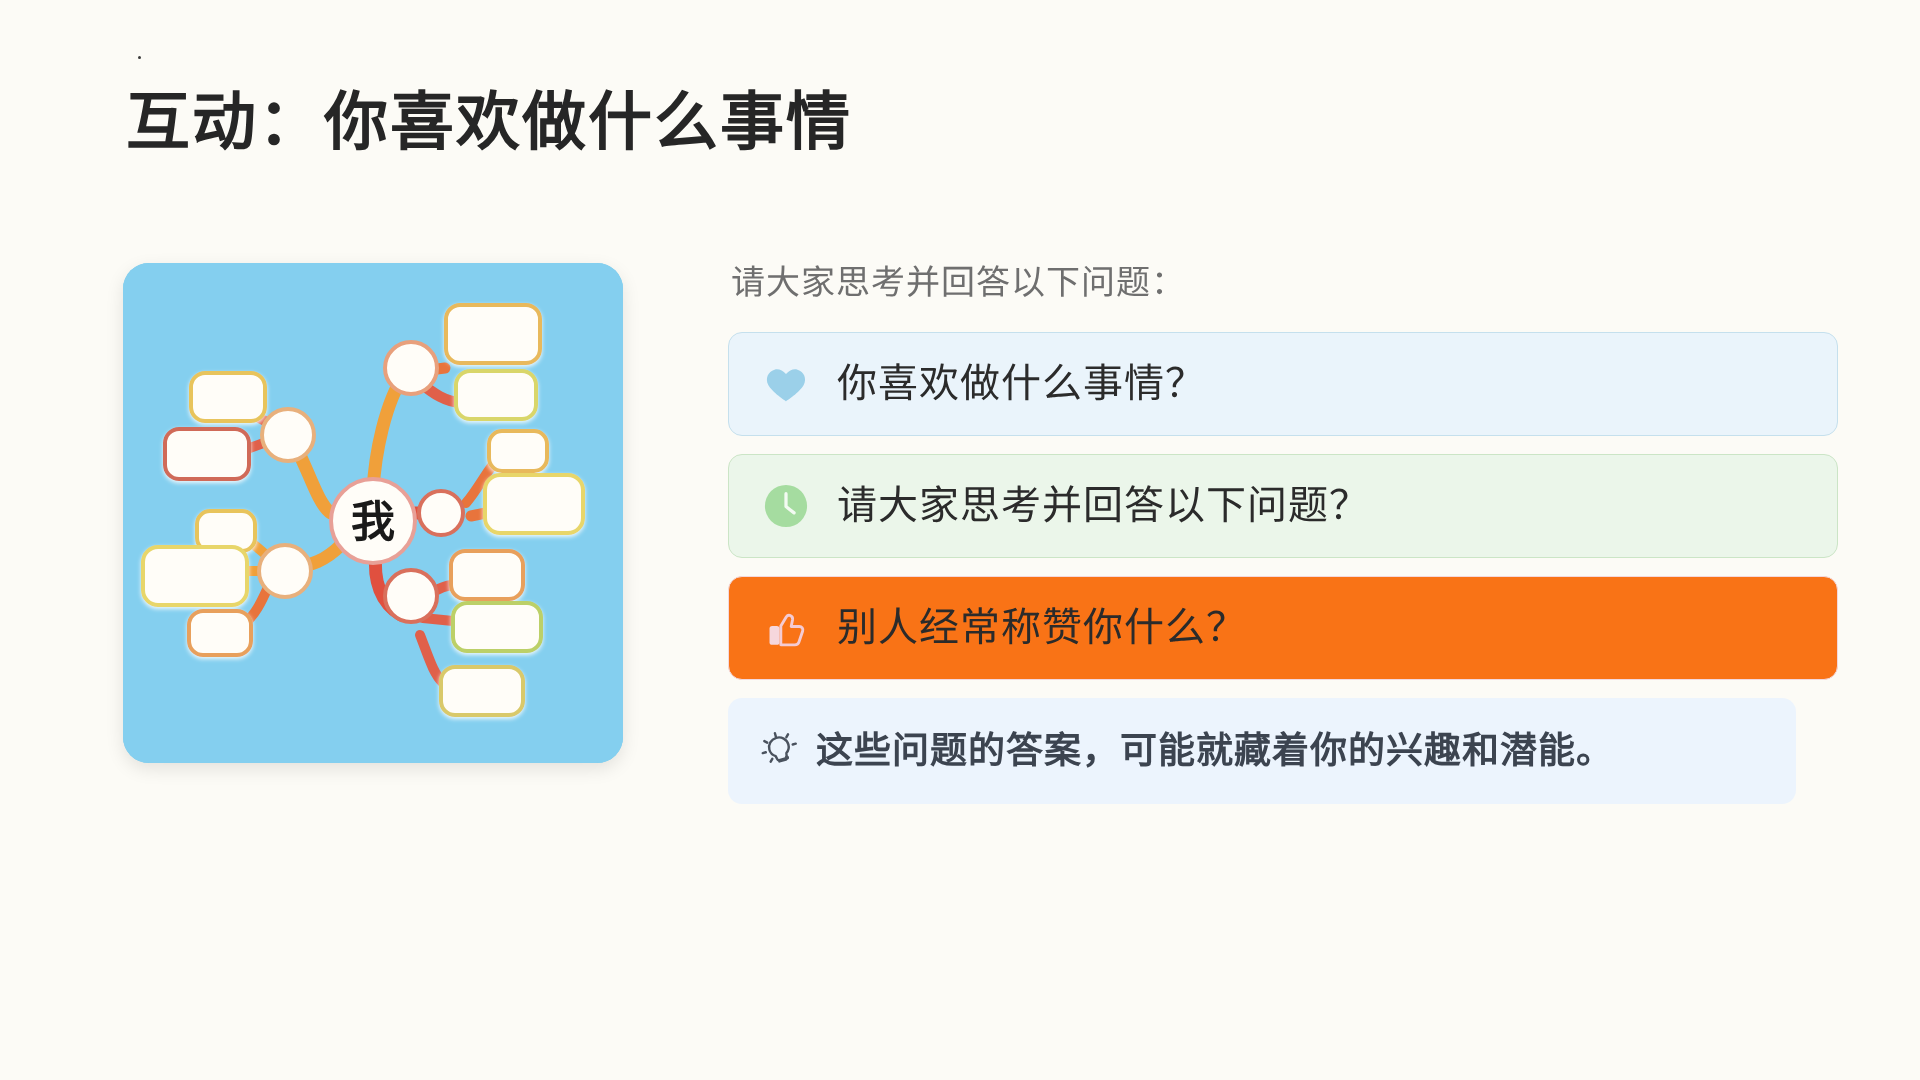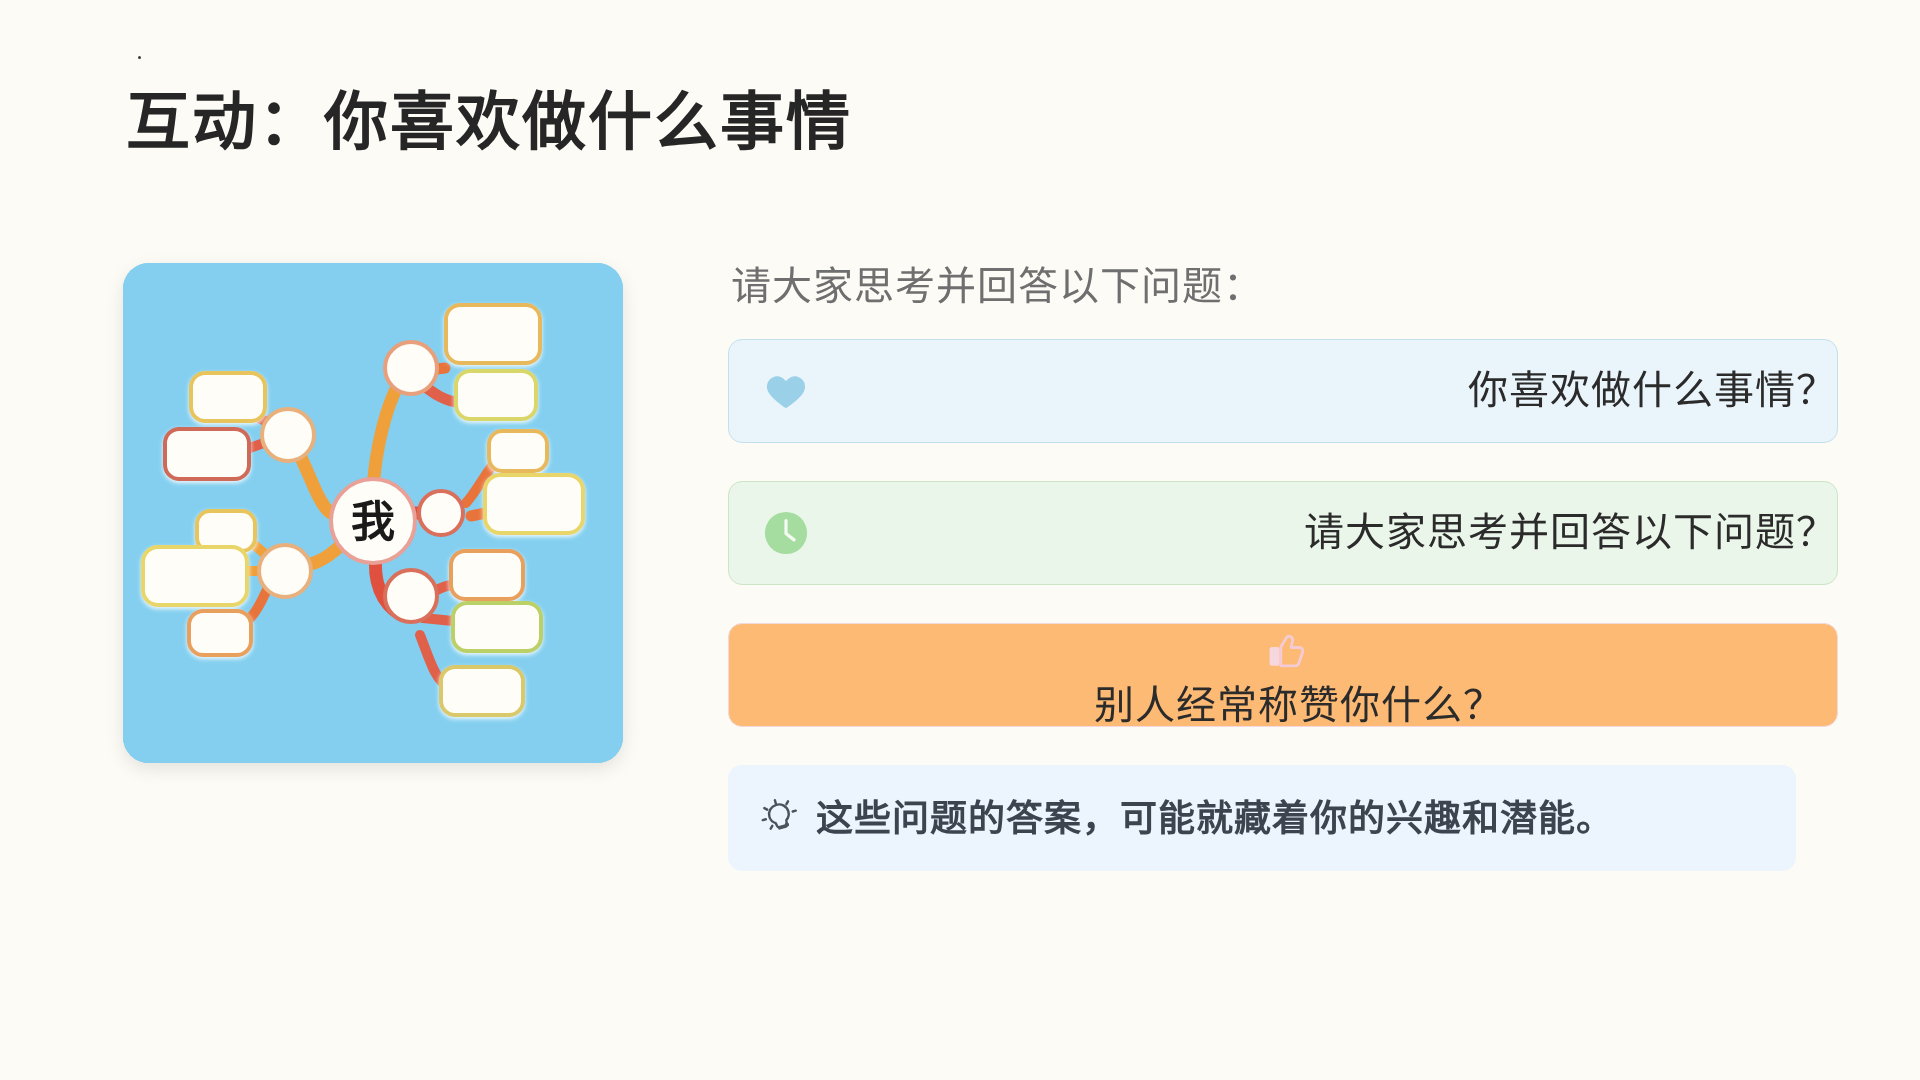--- a/index.html
+++ b/index.html
@@ -66,60 +66,59 @@
   }
 
   
   .right-col {
     position: absolute;
     left: 728px;
     top: 263px;
     width: 1110px;
   }
   .prompt-line {
-    font-size: 40px;
+    font-size: 34px;
     color: #6f6f6f;
     letter-spacing: 1px;
     margin: 0 0 28px 3px;
     line-height: 1.2;
   }
 
   
   .q-card {
     position: relative;
     box-sizing: border-box;
     height: 104px;
     border-radius: 14px;
     border: 1px solid transparent;
     display: flex;
     align-items: center;
     padding-left: 32px;
-    margin-bottom: 38px;
-    justify-content: space-between;
+    margin-bottom: 18px;
   }
   .q-card .q-icon {
     width: 50px;
     height: 50px;
     flex: 0 0 50px;
     display: flex;
     align-items: center;
     justify-content: center;
     margin-right: 26px;
   }
   .q-card .q-text {
     font-size: 40px;
     color: #2b2b2b;
     letter-spacing: 1px;
     line-height: 1;
     white-space: nowrap;
   }
 
   .q-card.blue  { background: #EAF4FB; border-color: #C5E0ED; }
   .q-card.green { background: #EBF6EA; border-color: #CBE5C6; }
-  .q-card.pink  { background: #fdba74; border-color: #F3D8DD; flex-direction: column; }
+  .q-card.pink  { background: #f97316; border-color: #F3D8DD; }
 
   
   .callout {
     box-sizing: border-box;
     margin-top: 16px;
     width: 1068px;
     height: 106px;
     border-radius: 14px;
     background: #ECF4FD;
     display: flex;

